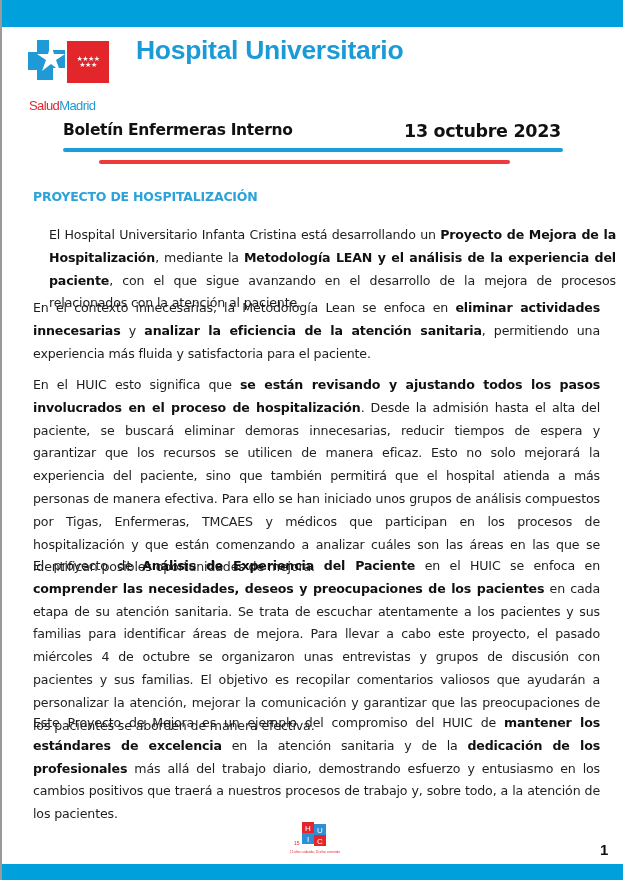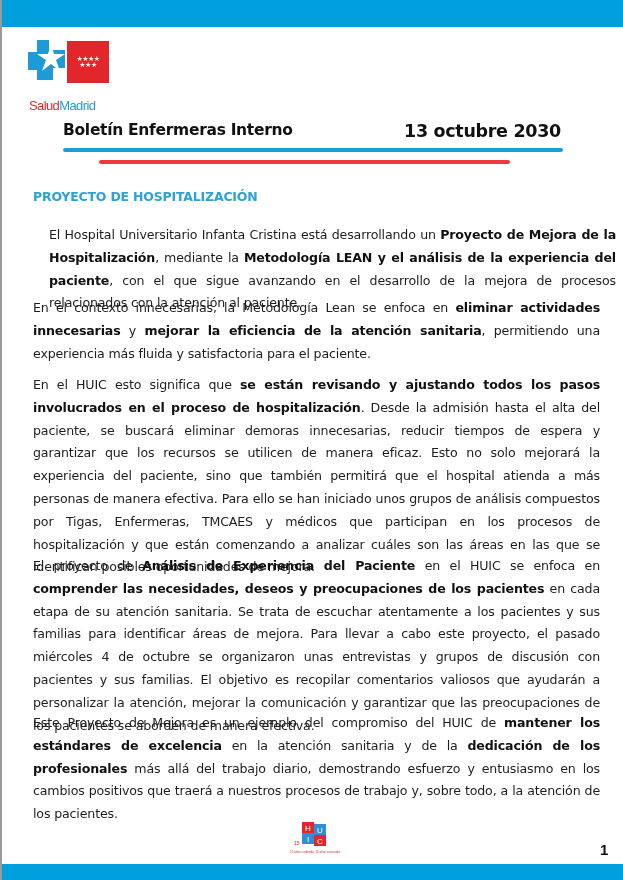--- a/index.html
+++ b/index.html
@@ -55,31 +55,32 @@
   </svg>
   <div class="logo-flag">
     <div class="stars">★★★★ ★★★</div>
   </div>
   <div class="logo-text">
     <span class="salud">Salud</span><span class="madrid">Madrid</span>
   </div>
 </div>
 
 <div class="hosp-title">
+  <div class="l1">Hospital Universitario</div>
 </div>
 
 <div class="bulletin">Boletín Enfermeras Interno</div>
-<div class="date">13 octubre 2030</div>
+<div class="date">13 octubre 2023</div>
 <div class="rule-blue"></div>
 <div class="rule-red"></div>
 
 <div class="section-title">PROYECTO DE HOSPITALIZACIÓN</div>
 
 <p class="content p1" style="margin:16px"><span>El Hospital Universitario Infanta Cristina está desarrollando un </span><b>Proyecto de Mejora de la Hospitalización</b><span>, mediante la </span><b>Metodología LEAN y el análisis de la experiencia del paciente</b><span>, con el que sigue avanzando en el desarrollo de la mejora de procesos relacionados con la atención al paciente.</span></p>
-<p class="content p2" style="margin:0"><span>En el contexto innecesarias, la Metodología Lean se enfoca en </span><b>eliminar actividades innecesarias</b><span> y </span><b>mejorar la eficiencia de la atención sanitaria</b><span>, permitiendo una experiencia más fluida y satisfactoria para el paciente.</span></p>
+<p class="content p2" style="margin:0"><span>En el contexto innecesarias, la Metodología Lean se enfoca en </span><b>eliminar actividades innecesarias</b><span> y </span><b>analizar la eficiencia de la atención sanitaria</b><span>, permitiendo una experiencia más fluida y satisfactoria para el paciente.</span></p>
 <p class="content p3" style="margin:0"><span>En el HUIC esto significa que </span><b>se están revisando y ajustando todos los pasos involucrados en el proceso de hospitalización</b><span>. Desde la admisión hasta el alta del paciente, se buscará eliminar demoras innecesarias, reducir tiempos de espera y garantizar que los recursos se utilicen de manera eficaz. Esto no solo mejorará la experiencia del paciente, sino que también permitirá que el hospital atienda a más personas de manera efectiva. Para ello se han iniciado unos grupos de análisis compuestos por Tigas, Enfermeras, TMCAES y médicos que participan en los procesos de hospitalización y que están comenzando a analizar cuáles son las áreas en las que se identifican posibles oportunidades de mejora.</span></p>
 <p class="content p4" style="margin:0"><span>El proyecto de </span><b>Análisis de Experiencia del Paciente</b><span> en el HUIC se enfoca en </span><b>comprender las necesidades, deseos y preocupaciones de los pacientes</b><span> en cada etapa de su atención sanitaria. Se trata de escuchar atentamente a los pacientes y sus familias para identificar áreas de mejora. Para llevar a cabo este proyecto, el pasado miércoles 4 de octubre se organizaron unas entrevistas y grupos de discusión con pacientes y sus familias. El objetivo es recopilar comentarios valiosos que ayudarán a personalizar la atención, mejorar la comunicación y garantizar que las preocupaciones de los pacientes se aborden de manera efectiva.</span></p>
 <p class="content p5" style="margin:0"><span>Este Proyecto de Mejora es un ejemplo del compromiso del HUIC de </span><b>mantener los estándares de excelencia</b><span> en la atención sanitaria y de la </span><b>dedicación de los profesionales</b><span> más allá del trabajo diario, demostrando esfuerzo y entusiasmo en los cambios positivos que traerá a nuestros procesos de trabajo y, sobre todo, a la atención de los pacientes.</span></p>
 
 <svg class="footer-logo" viewBox="0 0 54 42">
   <rect x="14" y="6" width="12" height="11" fill="#e2262b"></rect>
   <rect x="26" y="8" width="12" height="11" fill="#2f8fd4"></rect>
   <rect x="14" y="17" width="12" height="11" fill="#2f8fd4"></rect>
   <rect x="26" y="19" width="12" height="11" fill="#e2262b"></rect>
   <text x="20" y="15" font-size="8" fill="#fff" text-anchor="middle" font-family="Liberation Sans, sans-serif">H</text>

